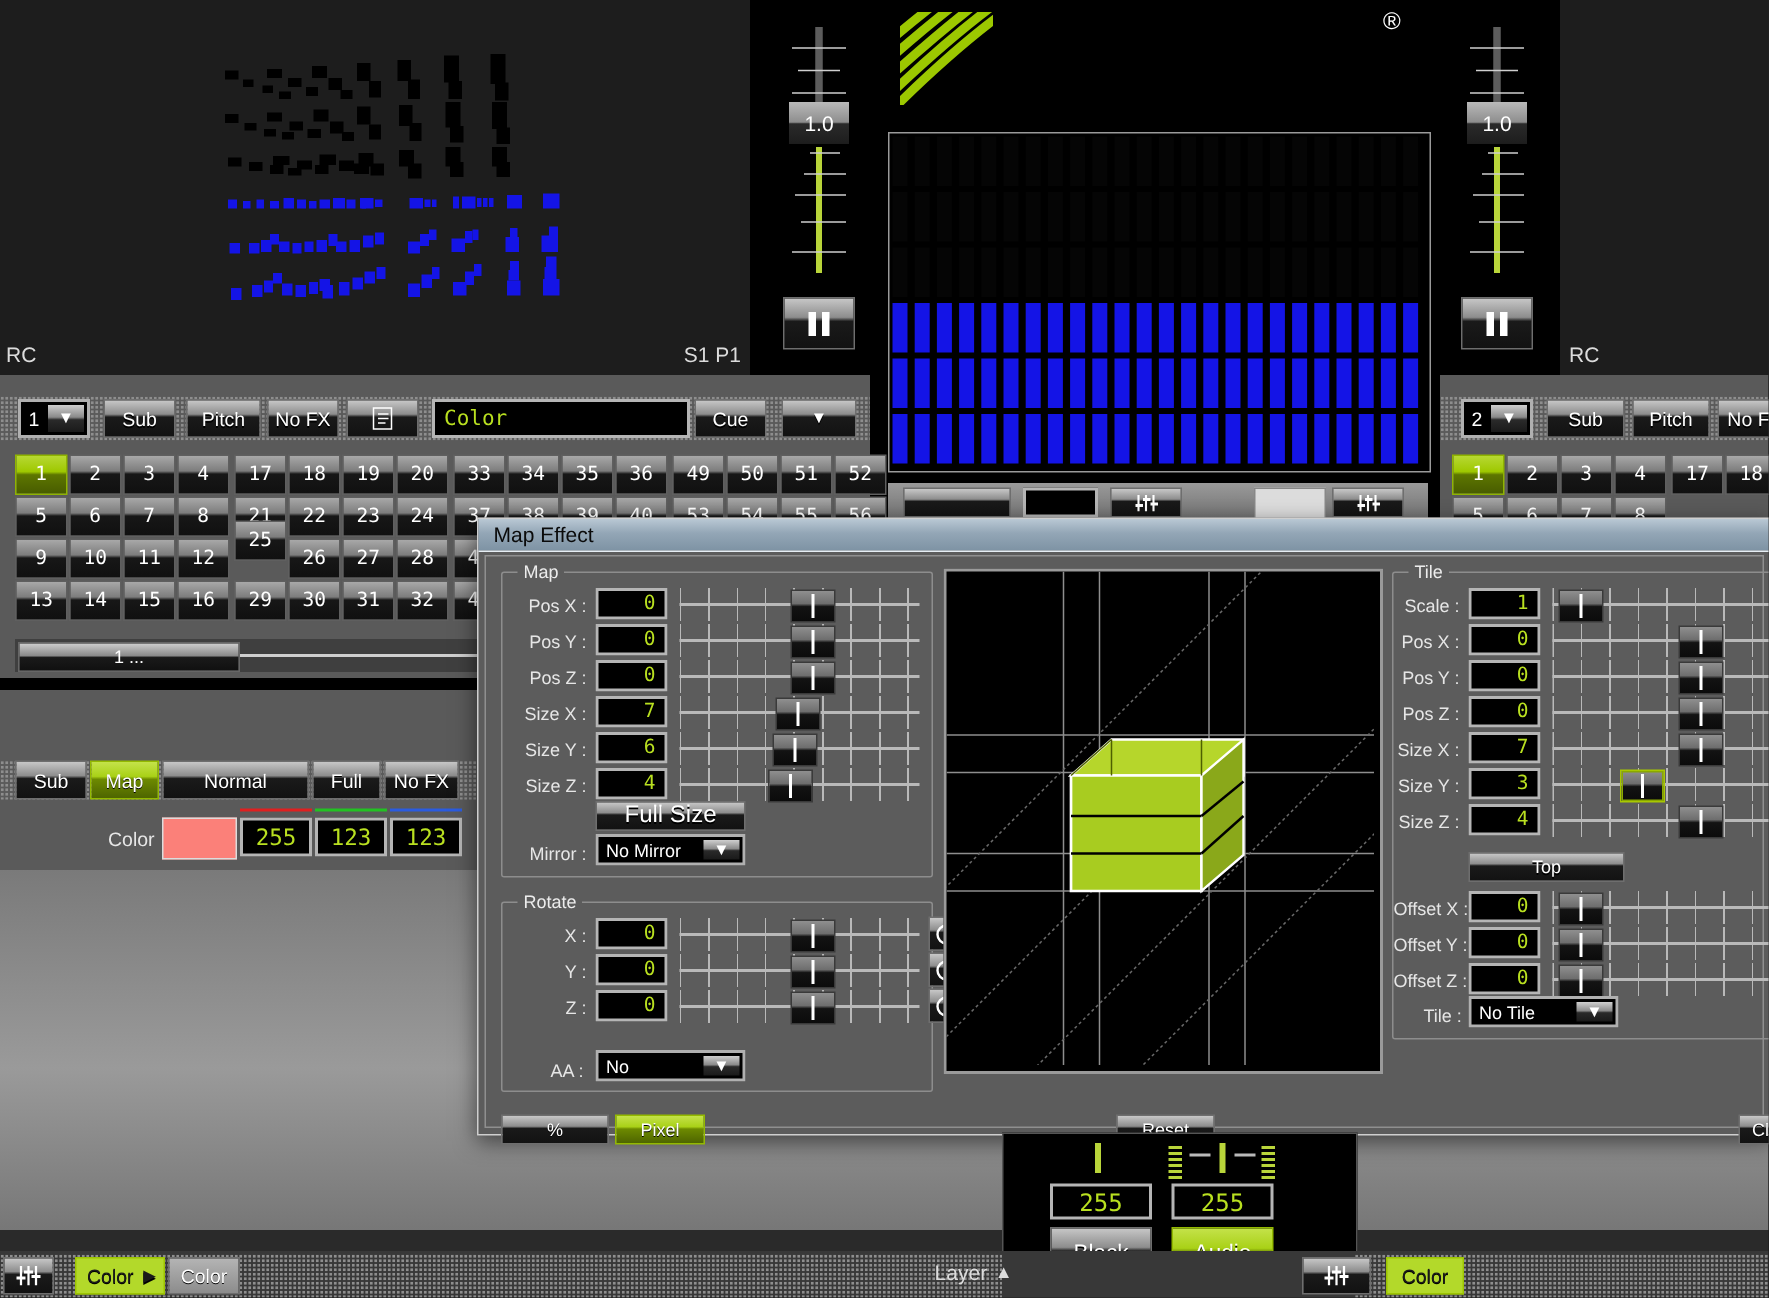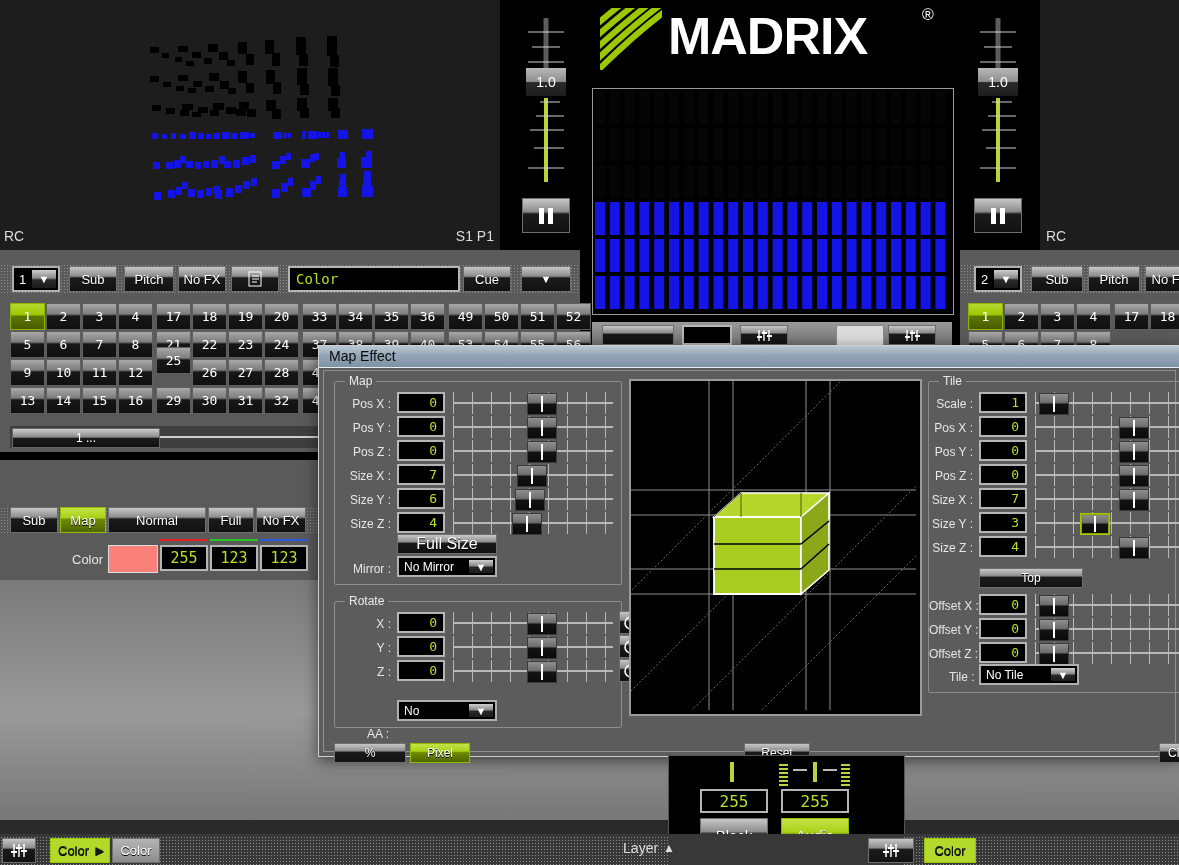--- a/index.html
+++ b/index.html
@@ -213,22 +213,20 @@
           </clipPath>
         </defs>
       <g clip-path="url(#bmc)" fill="none" stroke="#9cc800" stroke-width="6">
         <path d="M -10 70 Q 40 20 78 -6"></path>
         <path d="M -10 58 Q 36 14 70 -10"></path>
         <path d="M -10 46 Q 32 8 62 -14"></path>
         <path d="M -10 34 Q 26 2 54 -18"></path>
         <path d="M -10 22 Q 20 -4 46 -22"></path>
       </g>
     </svg>
-    <div style="position:absolute;left:68px;top:-2px;font-size:52px;font-weight:bold;color:#fff;
-                letter-spacing:-1px;font-family:'Liberation Sans',sans-serif;">MADRIX</div>
     <div style="position:absolute;left:322px;top:-2px;font-size:16px;color:#fff;">®</div>
   </div>
 
   <div style="position:absolute;left:522px;top:10px;width:48px;height:180px;">
     <svg width="48" height="180">
       <line x1="24" y1="8" x2="24" y2="76" stroke="#5c5c5c" stroke-width="5"></line>
       <line x1="24" y1="88" x2="24" y2="172" stroke="#b9d53a" stroke-width="4"></line>
       <g stroke="#cfcfcf" stroke-width="1">
         <line x1="6" y1="22" x2="42" y2="22"></line>
           <line x1="10" y1="37" x2="38" y2="37"></line>
@@ -770,21 +768,21 @@
               <div class="rail"></div>
               <div class="knob" style="left:74px;"></div>
             </div>
             <div class="btn" style="position:absolute;left:284px;top:57px;width:24px;height:23px;">
               <svg width="16" height="16">
                 <circle cx="8" cy="8" r="6" fill="none" stroke="#fff" stroke-width="1.6"></circle>
                 <polygon points="12,2 16,6 10,7" fill="#fff"></polygon>
               </svg>
             </div>
           </div>
-        <span class="lbl" style="position:absolute;left:32px;top:105px;margin-top:20px;">AA :</span>
+        <span class="lbl" style="position:absolute;left:32px;top:105px;">AA :</span>
         <div class="sel2" style="position:absolute;left:62px;top:98px;width:100px;height:21px;font-size:12px;">
           <span>No</span>
           <span class="arrow">▼</span>
           </div>
       </div>
 
       <div class="btn" style="position:absolute;left:10px;top:372px;width:72px;height:20px;font-size:12px;">
         <span>%</span>
         </div>
       <div class="btn green" style="position:absolute;left:86px;top:372px;width:60px;height:20px;font-size:12px;">

